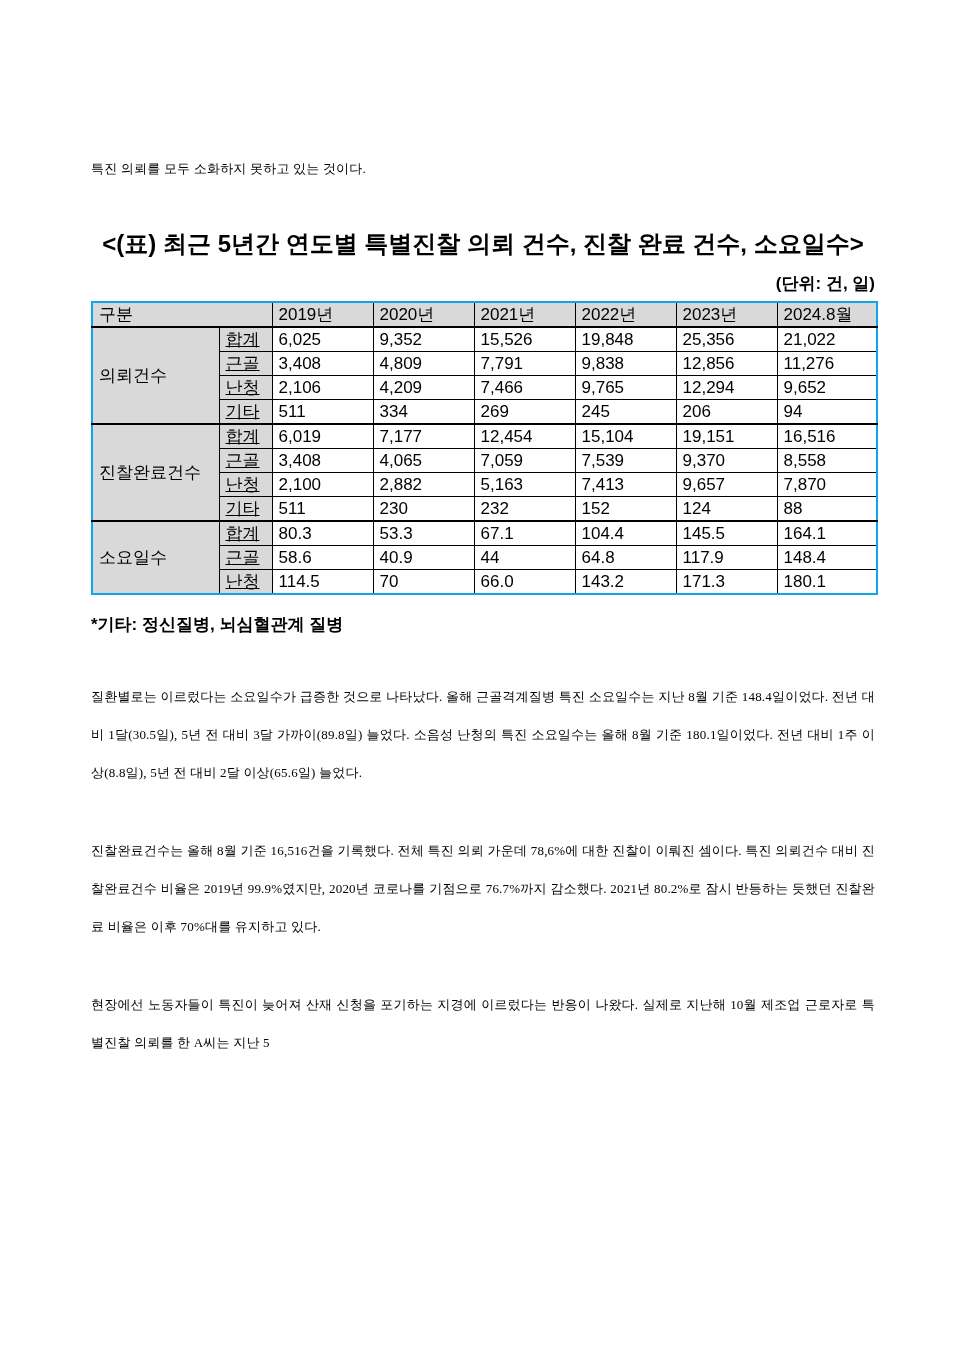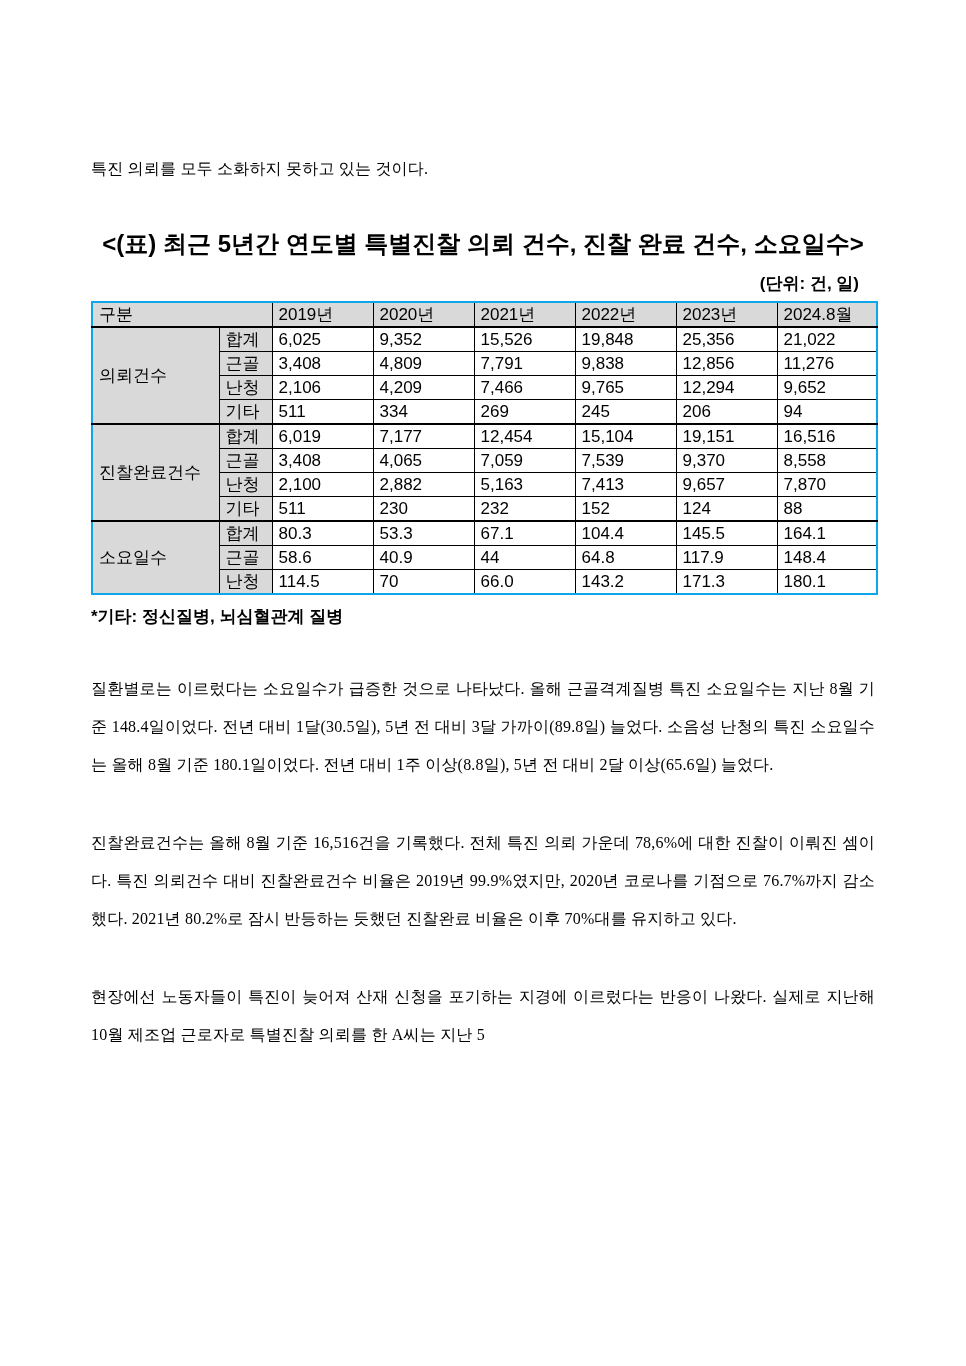--- a/index.html
+++ b/index.html
@@ -10,40 +10,40 @@
     color:#000;
     overflow:hidden;
   }
   .content {
     position:absolute;
     left:91px; top:150px;
     width:784px;
   }
   .par {
     font-family:"Liberation Serif","DejaVu Serif",serif;
-    font-size:16px;
+    font-size:13px;
     line-height:38px;
     text-align:justify;
     margin:0 0 40px 0;
     letter-spacing:0.2px;
   }
   .par:last-child { margin-bottom:16px; }
   .tbl-title {
     font-family:"Liberation Sans","DejaVu Sans",sans-serif;
     font-weight:bold;
     font-size:24px;
     text-align:center;
     margin:0 0 12px 0;
   }
   .tbl-unit {
     font-family:"Liberation Sans","DejaVu Sans",sans-serif;
     font-weight:bold;
     font-size:17px;
     text-align:right;
-    margin:0 16px 6px 0;
+    margin:0 0 6px 0;
   }
   table.data-table {
     width:100%;
     border-collapse:collapse;
     table-layout:fixed;
     border:2px solid #0ea5e9;
     font-family:"Liberation Sans","DejaVu Sans",sans-serif;
     font-size:17px;
   }
   table.data-table td {
@@ -51,27 +51,27 @@
     padding:0 6px;
     height:22px;
     vertical-align:middle;
     white-space:nowrap;
     overflow:hidden;
     text-align:left;
   }
   tr.hdr td { border-bottom-width:2px; }
   tr.grp-top td { border-top-width:2px; }
   td.gray { background:#d9d9d9; }
-  td.sub { text-align:center; padding:0 2px; }
+  td.sub { text-align:center; padding:0 2px;text-decoration:underline; }
   td.yr { padding-left:8px; }
   .footnote {
     font-family:"Liberation Sans","DejaVu Sans",sans-serif;
     font-weight:bold;
     font-size:17px;
-    margin:10px 0 42px 0;
+    margin:18px 0 42px 0;
   }
 </style>
 </head>
 <body>
 
 <div class="page">
   <div class="content">
 
     <p class="par">특진 의뢰를 모두 소화하지 못하고 있는 것이다.</p>
 

